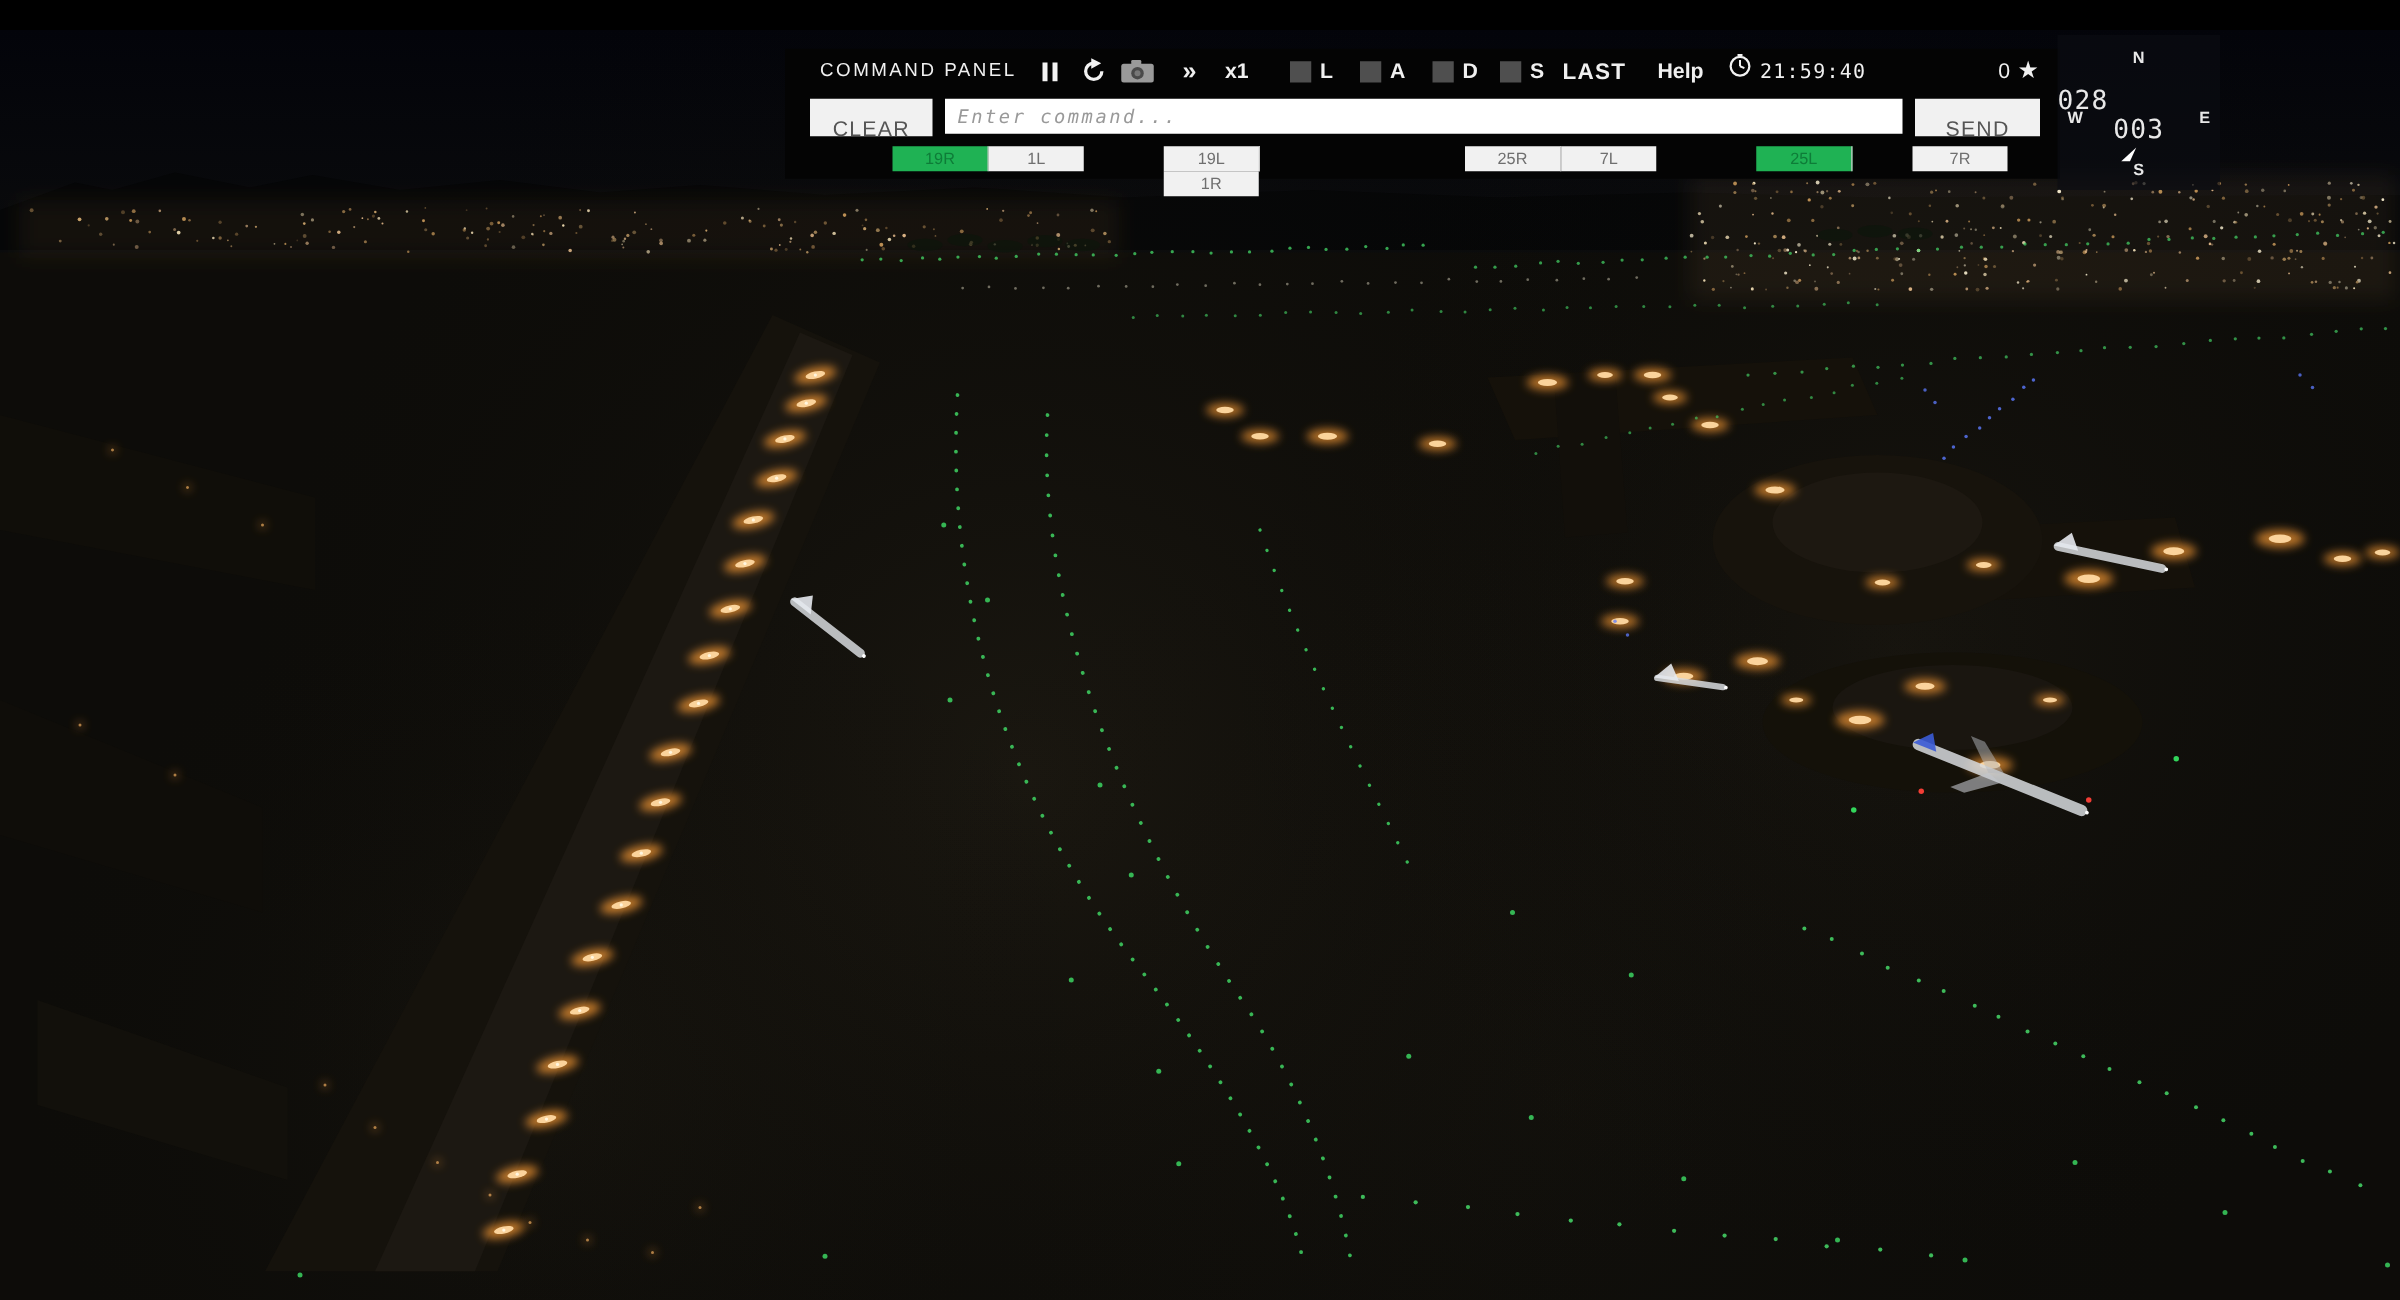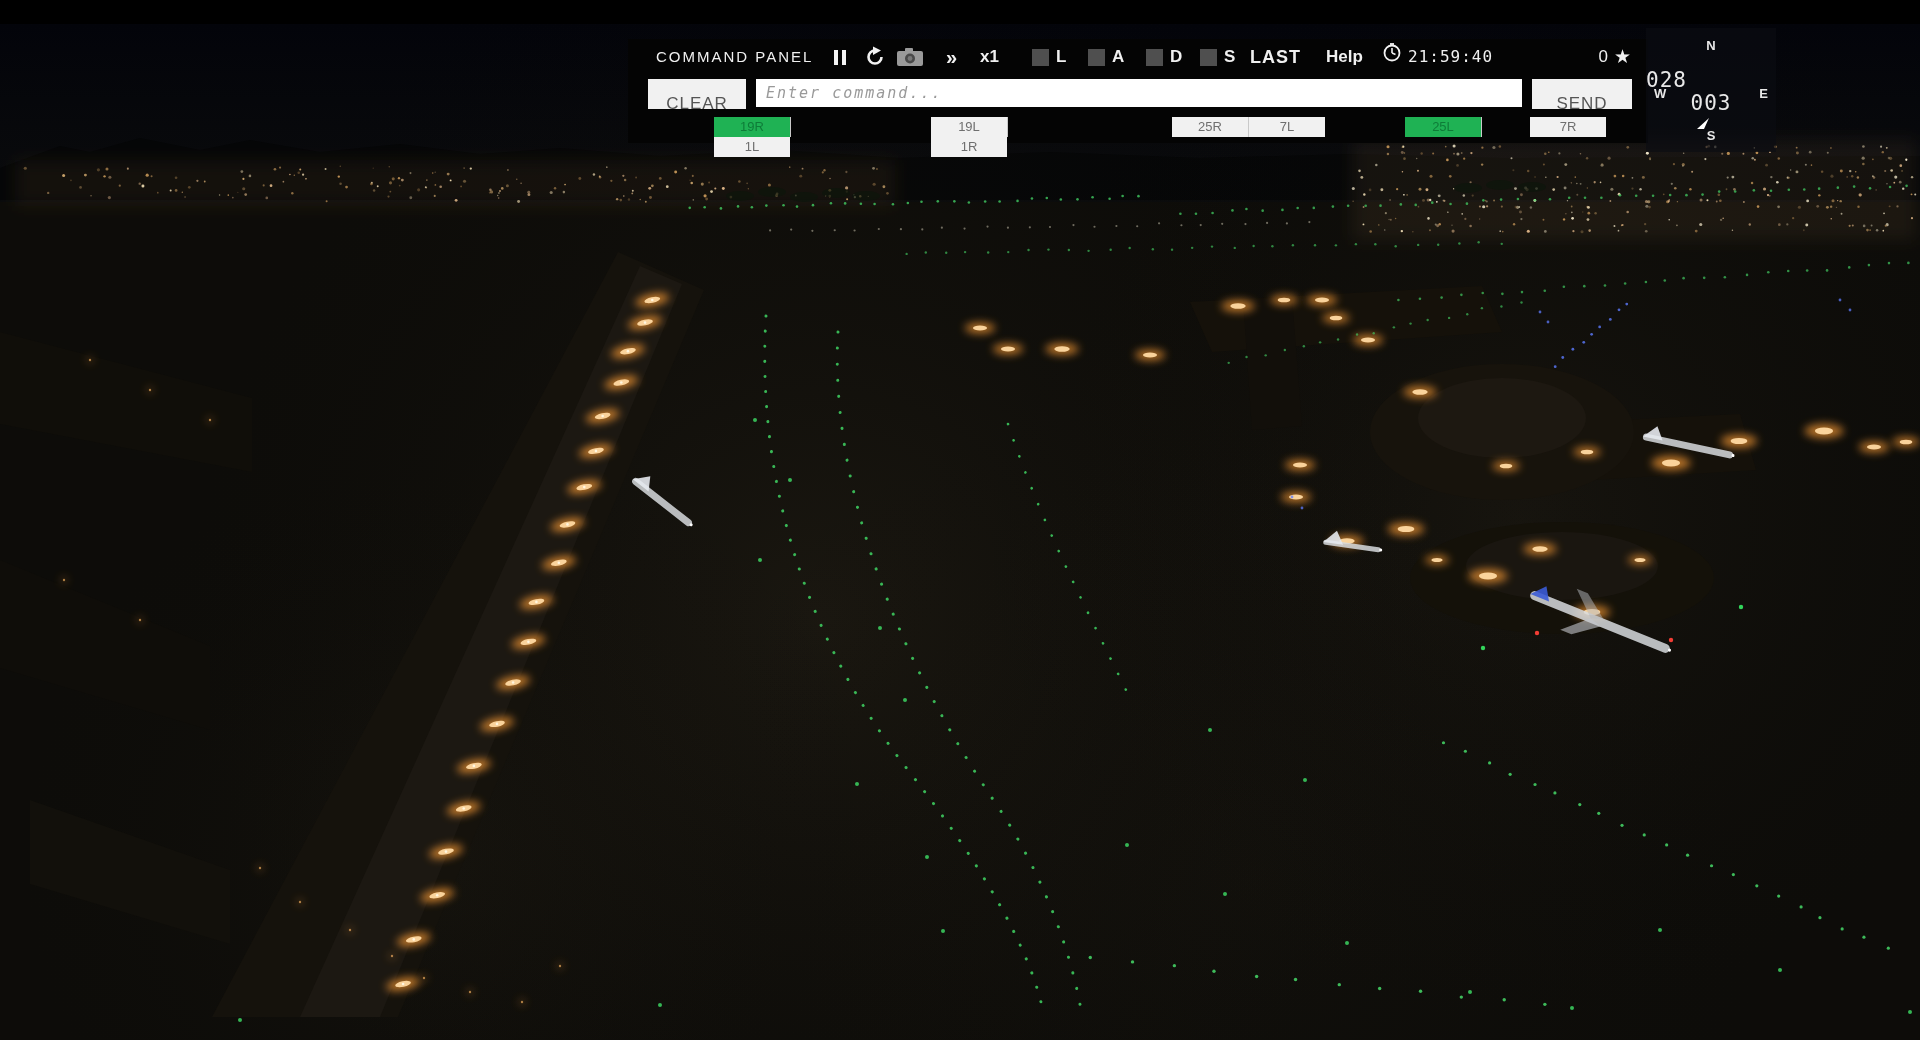--- a/index.html
+++ b/index.html
@@ -1086,21 +1086,21 @@
         <span class="cp-star">★</span>
       </div>
 
       <div class="cp-input-row">
         <button class="cp-btn cp-clear">CLEAR</button>
         <input class="cp-input" type="text" placeholder="Enter command..." style="">
         <button class="cp-btn cp-send">SEND</button>
       </div>
 
       <div class="cp-runways" id="runways">
-          <div class="rw-group" style="left: 86px; flex-direction: column;">
+          <div class="rw-group" style="left: 86px;">
             <div class="rw-btn active">19R</div>
             <div class="rw-btn">1L</div>
           </div>
           <div class="rw-group" style="left: 303px; flex-direction: column;">
             <div class="rw-btn">19L</div>
             <div class="rw-btn">1R</div>
           </div>
           <div class="rw-group" style="left: 544px;">
             <div class="rw-btn">25R</div>
             <div class="rw-btn">7L</div>

